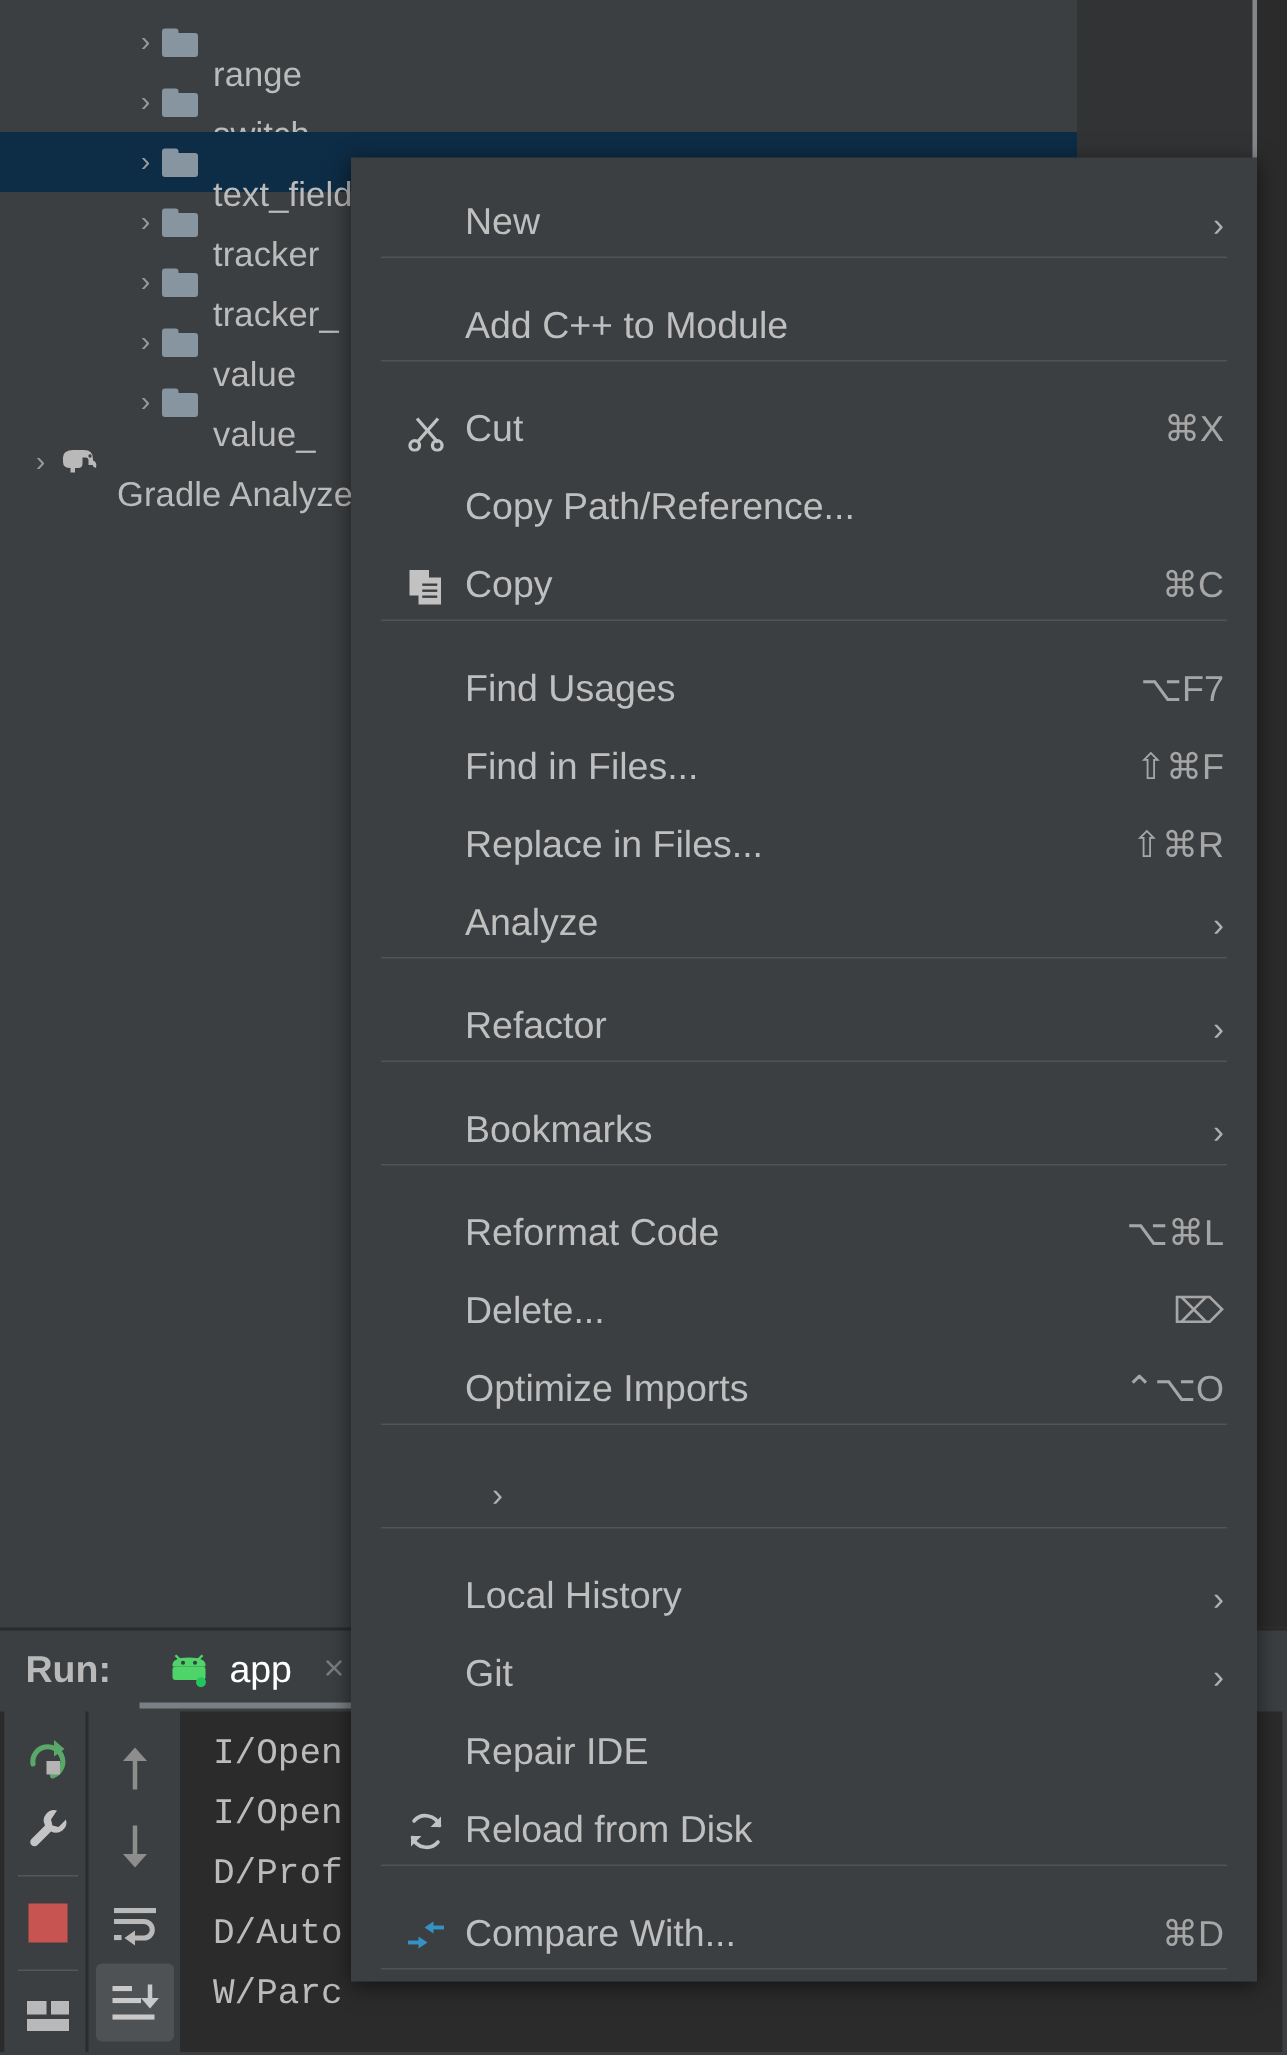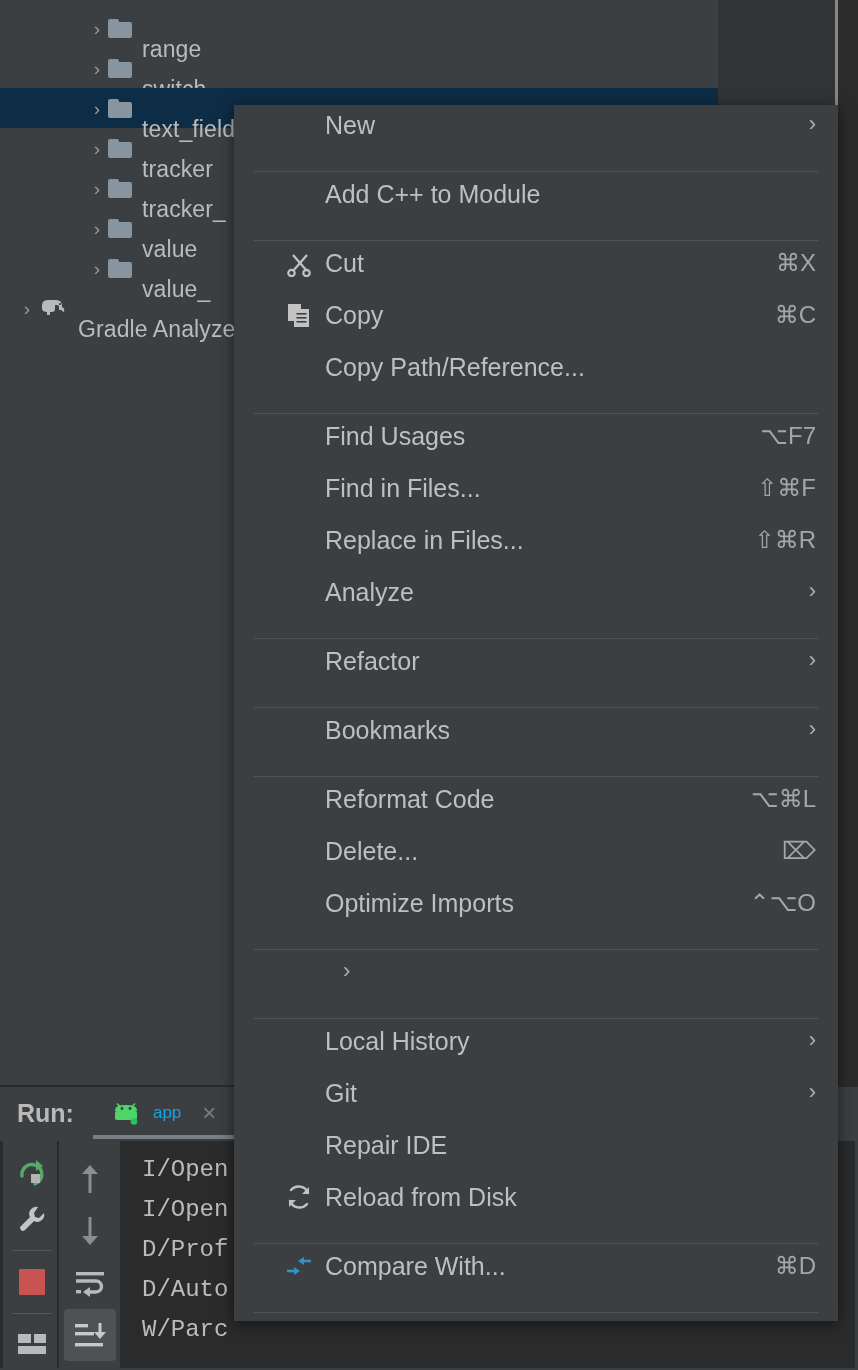--- a/index.html
+++ b/index.html
@@ -65,21 +65,21 @@
   }
   .run-header{
     position:absolute; left:3px; top:2px; width:852px; height:52px;
     display:flex; align-items:center; color:#b4b4b4; font-size:25px;
   }
   .run-label{ margin-left:14px; color:#b9b9b9;font-weight:bold; }
   .run-tab{
     margin-left:36px; display:flex; align-items:center; gap:11px;
   }
   .android-ic{ width:32px; height:24px; position:relative; }
-  .run-tab-name{ color:#0ea5e9; font-size:17px; }
+  .run-tab-name{ color:#ffffff; font-size:25px; }
   .run-tab-close{ color:#7b7b7b; font-size:24px; margin-left:10px; }
   .run-tab-underline{
     position:absolute; left:93px; top:50px; width:260px; height:4px; background:#7a7f85;
   }
 
   .run-body{
     position:absolute; left:3px; top:56px; width:852px; height:227px;
     display:flex;
   }
   .run-toolbar-a{
@@ -114,23 +114,23 @@
 
   
   .ctx-menu{
     position:absolute; left:234px; top:105px; width:604px;
     background:#3c3f41;
     box-shadow:0 3px 14px rgba(0,0,0,.55);
     padding:6px 0 0 0;
     z-index:50;
   }
   .ctx-item{
-    position:relative; display:flex; align-items:flex-start;
-    height:52px; padding-left:15px; padding-right:22px;
-    color:#bfbfbf; font-size:25px; white-space:nowrap;margin-left:36px;
+    position:relative; display:flex; align-items:flex-end;
+    height:52px; padding-left:36px; padding-right:22px;
+    color:#bfbfbf; font-size:25px; white-space:nowrap;
   }
   .ctx-icon{
     width:40px; flex:0 0 40px; display:flex; align-items:center; justify-content:flex-start;
   }
   .ctx-label{ flex:1 1 auto; }
   .ctx-shortcut{
     color:#a6a6a6; font-size:24px; margin-left:18px;
     font-family:"Liberation Sans", sans-serif;
   }
   .ctx-arrow{ color:#b0b0b0; font-size:22px; margin-left:18px; }
@@ -326,36 +326,36 @@
             <line x1="8" y1="6" x2="22" y2="22" stroke="#c2c2c2" stroke-width="2.2"></line>
             <line x1="22" y1="6" x2="8" y2="22" stroke="#c2c2c2" stroke-width="2.2"></line>
             <circle cx="6.5" cy="24" r="3.2" fill="none" stroke="#c2c2c2" stroke-width="2.2"></circle>
             <circle cx="21.5" cy="24" r="3.2" fill="none" stroke="#c2c2c2" stroke-width="2.2"></circle>
           </svg>
         </span>
         <span class="ctx-label">Cut</span>
         <span class="ctx-shortcut">⌘X</span>
       </div>
       <div class="ctx-item">
+        <span class="ctx-icon"></span>
+        <span class="ctx-label">Copy Path/Reference...</span>
+      </div>
+      <div class="ctx-item">
         <span class="ctx-icon">
           <svg width="28" height="28" viewBox="0 0 28 28">
             <rect x="3" y="3" width="13" height="17" fill="#c2c2c2"></rect>
             <rect x="9" y="8" width="15" height="18" fill="#c2c2c2"></rect>
             <rect x="11.5" y="12" width="10" height="1.6" fill="#3c3f41"></rect>
             <rect x="11.5" y="16" width="10" height="1.6" fill="#3c3f41"></rect>
             <rect x="11.5" y="20" width="10" height="1.6" fill="#3c3f41"></rect>
           </svg>
         </span>
         <span class="ctx-label">Copy</span>
         <span class="ctx-shortcut">⌘C</span>
       </div>
-      <div class="ctx-item">
-        <span class="ctx-icon"></span>
-        <span class="ctx-label">Copy Path/Reference...</span>
-      </div>
       <div class="ctx-sep"></div>
       <div class="ctx-item">
         <span class="ctx-icon"></span>
         <span class="ctx-label">Find Usages</span>
         <span class="ctx-shortcut">⌥F7</span>
       </div>
       <div class="ctx-item">
         <span class="ctx-icon"></span>
         <span class="ctx-label">Find in Files...</span>
         <span class="ctx-shortcut">⇧⌘F</span>

